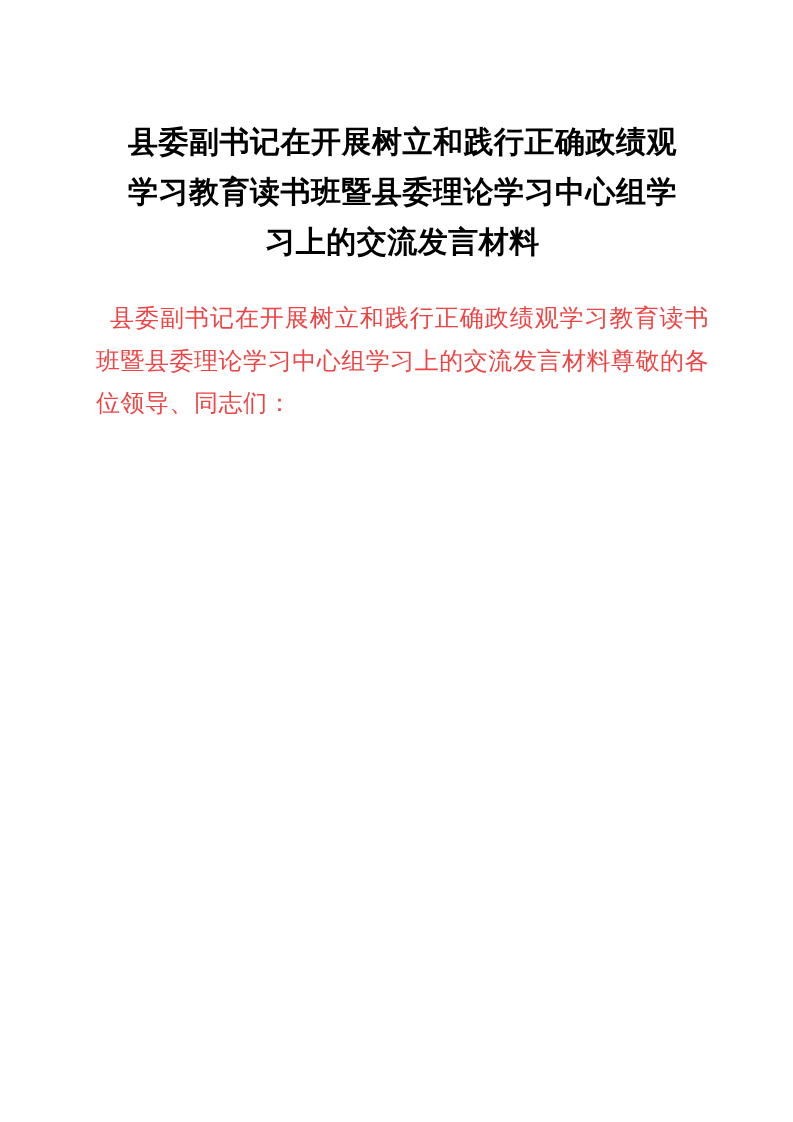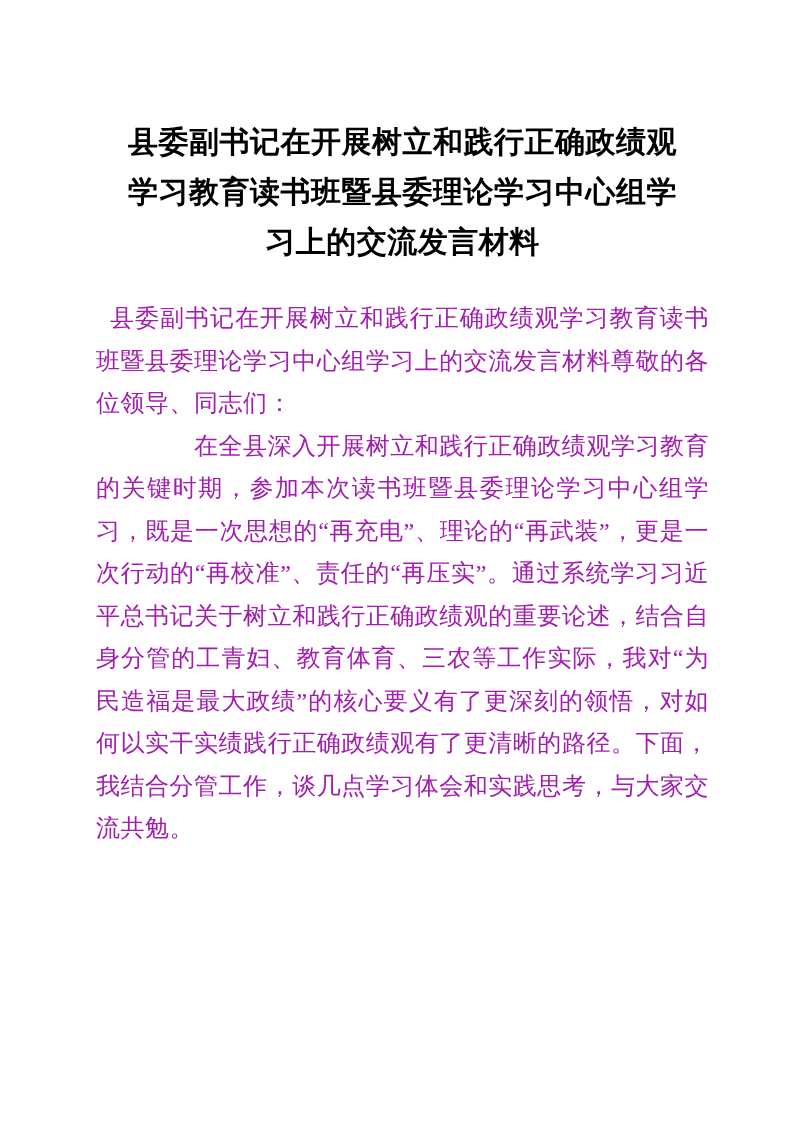--- a/index.html
+++ b/index.html
@@ -31,33 +31,32 @@
     margin: 0 auto 30px auto;
     color: #000000;
   }
   .para {
     font-size: 24px;
     line-height: 42.5px;
     letter-spacing: 0.5px;
     text-align: justify;
     text-justify: inter-character;
     margin: 0;
-    color: #a21caf;
+    color: #ef4444;
     word-break: break-all;
   }
   .para.salutation {
     text-indent: 14px;
   }
   .para.big-indent {
     text-indent: 98px;
   }
 </style>
 </head>
 <body>
 
 <div class="page">
   <h1 class="doc-title">县委副书记在开展树立和践行正确政绩观学习教育读书班暨县委理论学习中心组学习上的交流发言材料</h1>
 
   <p class="para salutation">县委副书记在开展树立和践行正确政绩观学习教育读书班暨县委理论学习中心组学习上的交流发言材料尊敬的各位领导、同志们：</p>
 
-  <p class="para big-indent">在全县深入开展树立和践行正确政绩观学习教育的关键时期，参加本次读书班暨县委理论学习中心组学习，既是一次思想的“再充电”、理论的“再武装”，更是一次行动的“再校准”、责任的“再压实”。通过系统学习习近平总书记关于树立和践行正确政绩观的重要论述，结合自身分管的工青妇、教育体育、三农等工作实际，我对“为民造福是最大政绩”的核心要义有了更深刻的领悟，对如何以实干实绩践行正确政绩观有了更清晰的路径。下面，我结合分管工作，谈几点学习体会和实践思考，与大家交流共勉。</p>
 
 </div>
 
 </body></html>

